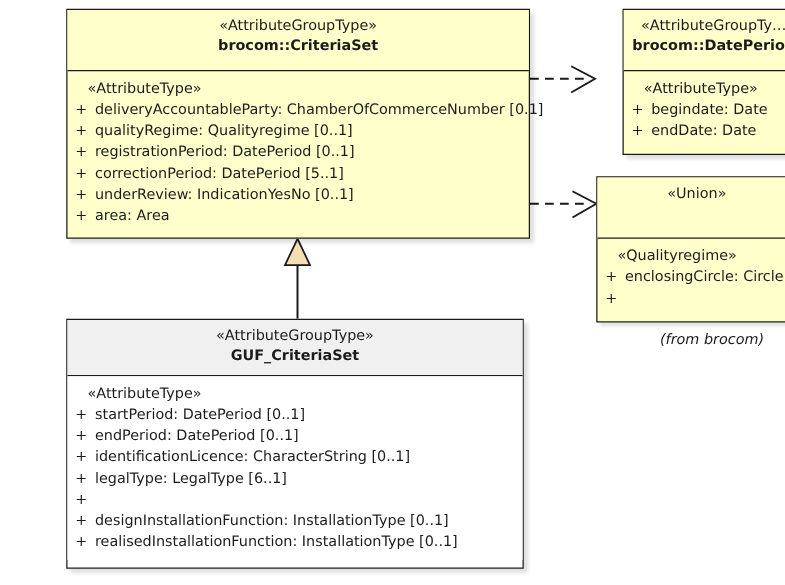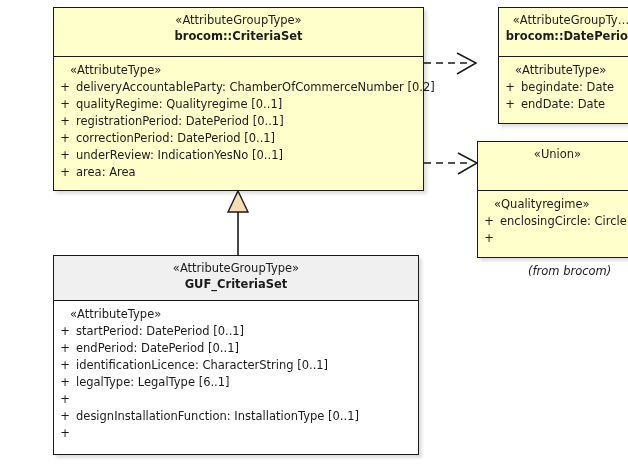--- a/index.html
+++ b/index.html
@@ -136,33 +136,33 @@
   <div class="uml-class yellow" style="left:8px; top:7px; width:371px; height:184px;">
     <div class="uml-header" style="height:49px;">
       <span class="stereotype">«AttributeGroupType»</span>
       <span class="classname">brocom::CriteriaSet</span>
     </div>
     <div class="uml-body">
       <div class="group-stereo">«AttributeType»</div>
 
       <div class="attr-row">
         <span class="attr-vis">+</span>
-        <span class="attr-text">deliveryAccountableParty: ChamberOfCommerceNumber [0.2]</span>
+        <span class="attr-text">deliveryAccountableParty: ChamberOfCommerceNumber [0.1]</span>
       </div>
       <div class="attr-row">
         <span class="attr-vis">+</span>
         <span class="attr-text">qualityRegime: Qualityregime [0..1]</span>
       </div>
       <div class="attr-row">
         <span class="attr-vis">+</span>
         <span class="attr-text">registrationPeriod: DatePeriod [0..1]</span>
       </div>
       <div class="attr-row">
         <span class="attr-vis">+</span>
-        <span class="attr-text">correctionPeriod: DatePeriod [0..1]</span>
+        <span class="attr-text">correctionPeriod: DatePeriod [5..1]</span>
       </div>
       <div class="attr-row">
         <span class="attr-vis">+</span>
         <span class="attr-text">underReview: IndicationYesNo [0..1]</span>
       </div>
       <div class="attr-row">
         <span class="attr-vis">+</span>
         <span class="attr-text">area: Area</span>
       </div>
     </div>
@@ -230,17 +230,18 @@
       </div>
       <div class="attr-row">
         <span class="attr-vis">+</span>
       </div>
       <div class="attr-row">
         <span class="attr-vis">+</span>
         <span class="attr-text">designInstallationFunction: InstallationType [0..1]</span>
       </div>
       <div class="attr-row">
         <span class="attr-vis">+</span>
+        <span class="attr-text">realisedInstallationFunction: InstallationType [0..1]</span>
       </div>
     </div>
   </div>
 
 </div>
 
 </body></html>

